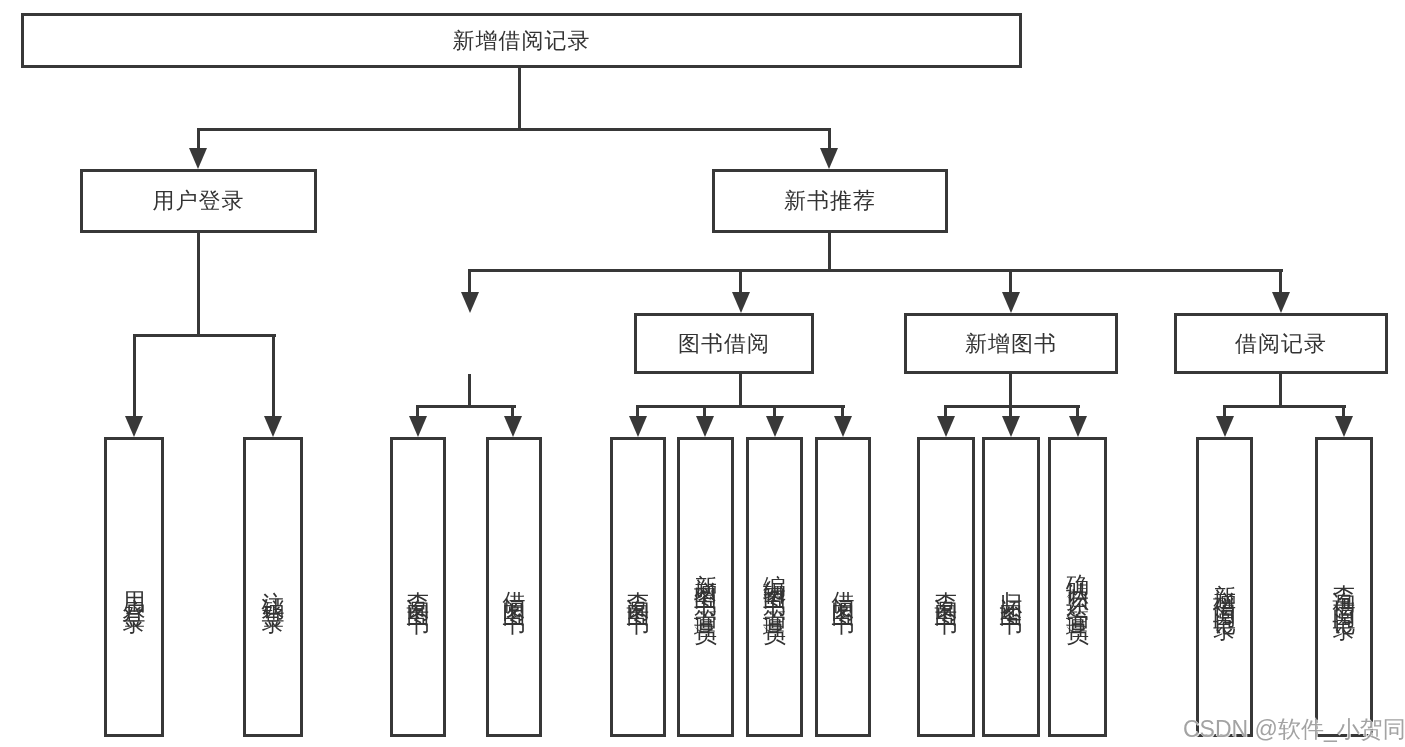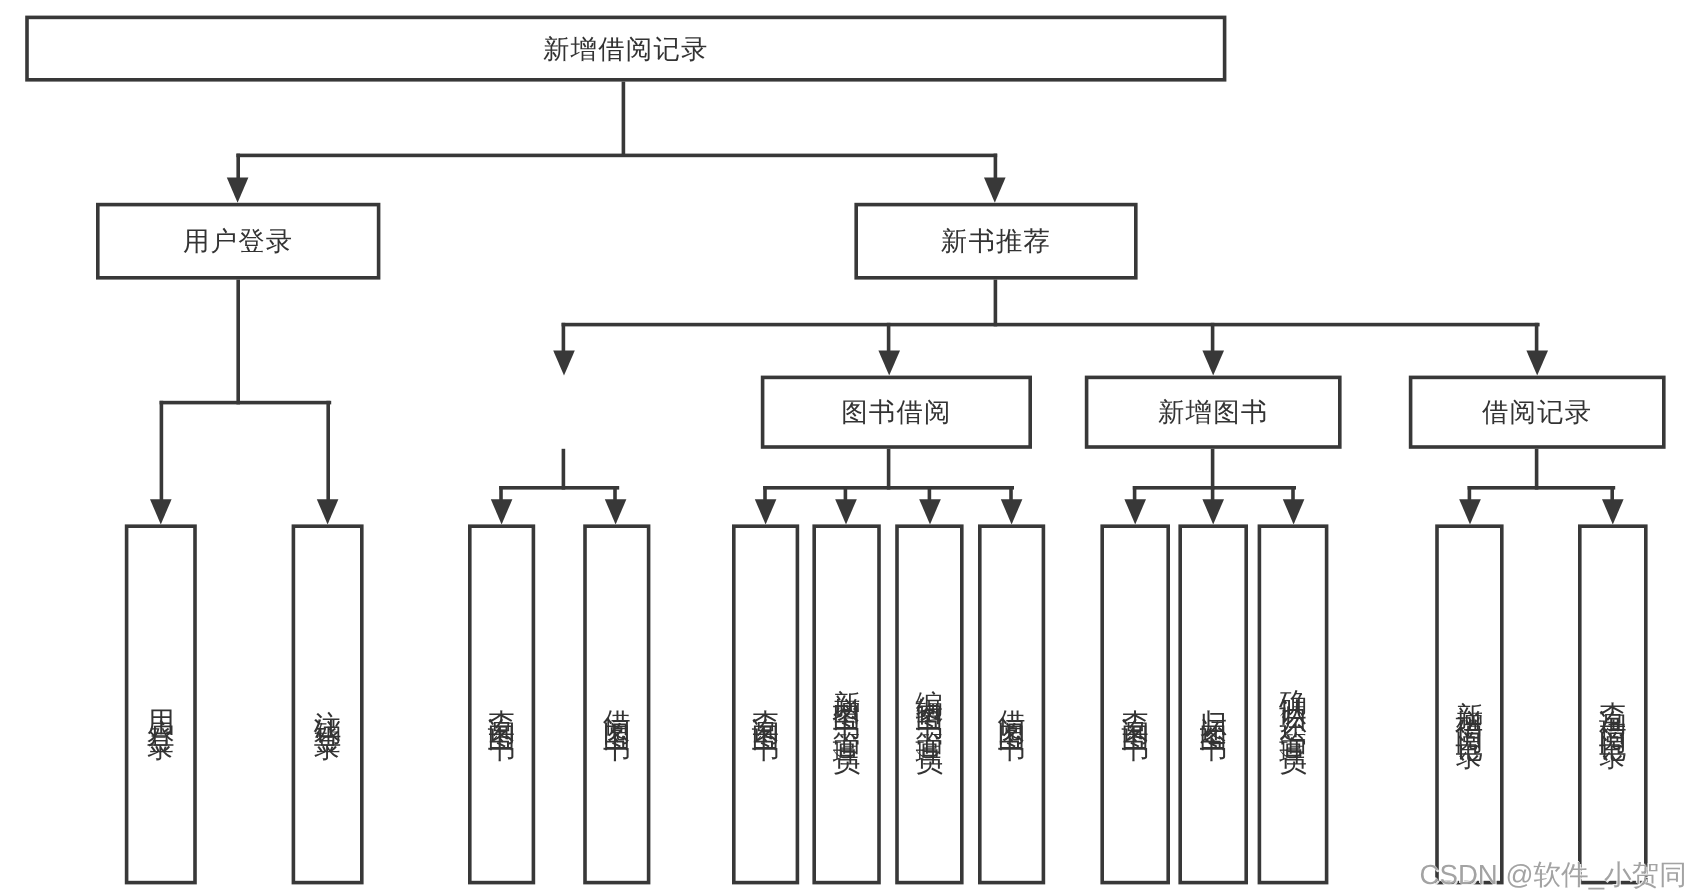--- a/index.html
+++ b/index.html
@@ -93,21 +93,21 @@
   <div class="line" style="left:468px;  top:269px; width:815px; height:3px;"></div>
   <div class="line" style="left:468px;  top:269px; width:3px;   height:25px;"></div>
   <div class="arrow" style="left:461px;  top:292px;"></div>
   <div class="line" style="left:739px;  top:269px; width:3px;   height:25px;"></div>
   <div class="arrow" style="left:732px;  top:292px;"></div>
   <div class="line" style="left:1009px; top:269px; width:3px;   height:25px;"></div>
   <div class="arrow" style="left:1002px; top:292px;"></div>
   <div class="line" style="left:1279px; top:269px; width:3px;   height:25px;"></div>
   <div class="arrow" style="left:1272px; top:292px;"></div>
 
-  <div class="box hbox l3-box" style="left:634px;  width:226px;">图书借阅</div>
+  <div class="box hbox l3-box" style="left:634px;  width:180px;">图书借阅</div>
   <div class="box hbox l3-box" style="left:904px;  width:214px;">新增图书</div>
   <div class="box hbox l3-box" style="left:1174px; width:214px;">借阅记录</div>
 
   <div class="line" style="left:468px; top:374px; width:3px;   height:34px;"></div>
   <div class="line" style="left:416px; top:405px; width:100px; height:3px;"></div>
   <div class="line" style="left:416px; top:405px; width:3px;   height:14px;"></div>
   <div class="arrow" style="left:409px; top:416px;"></div>
   <div class="line" style="left:511px; top:405px; width:3px;   height:14px;"></div>
   <div class="arrow" style="left:504px; top:416px;"></div>
 

